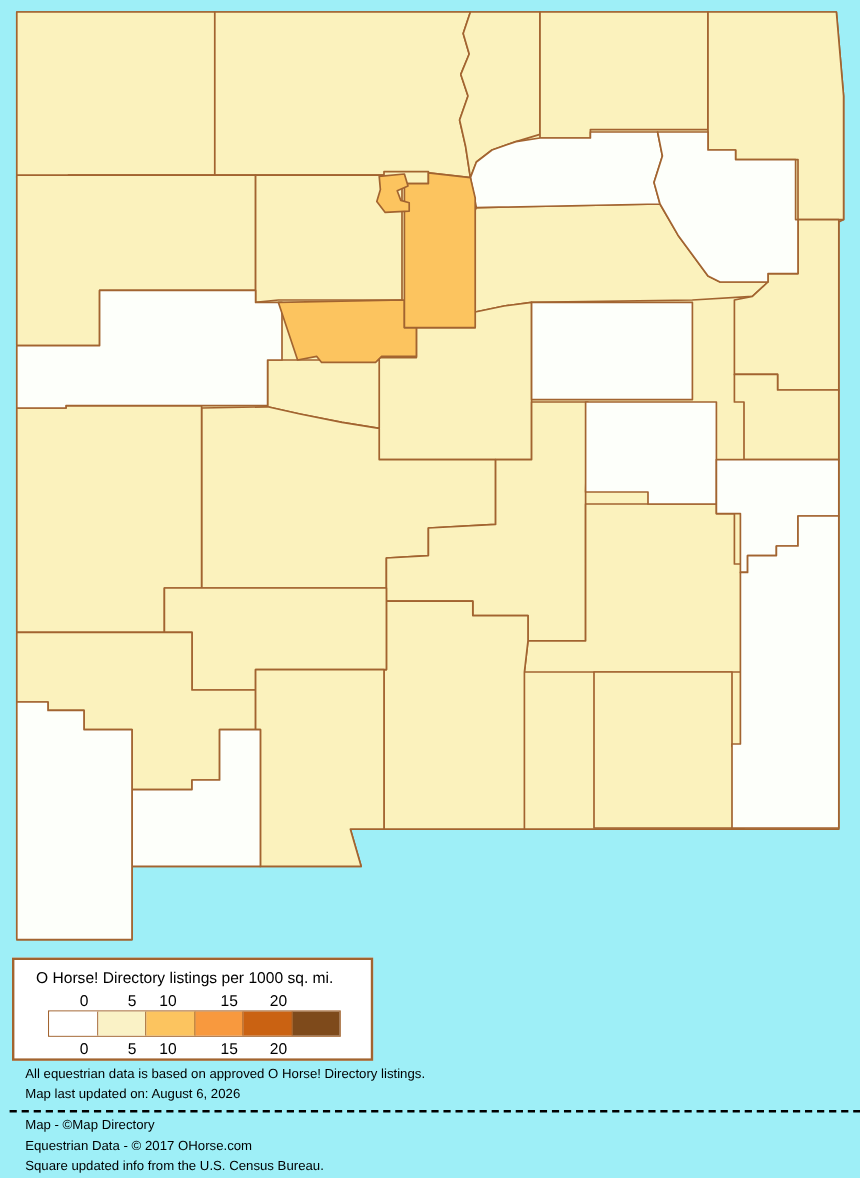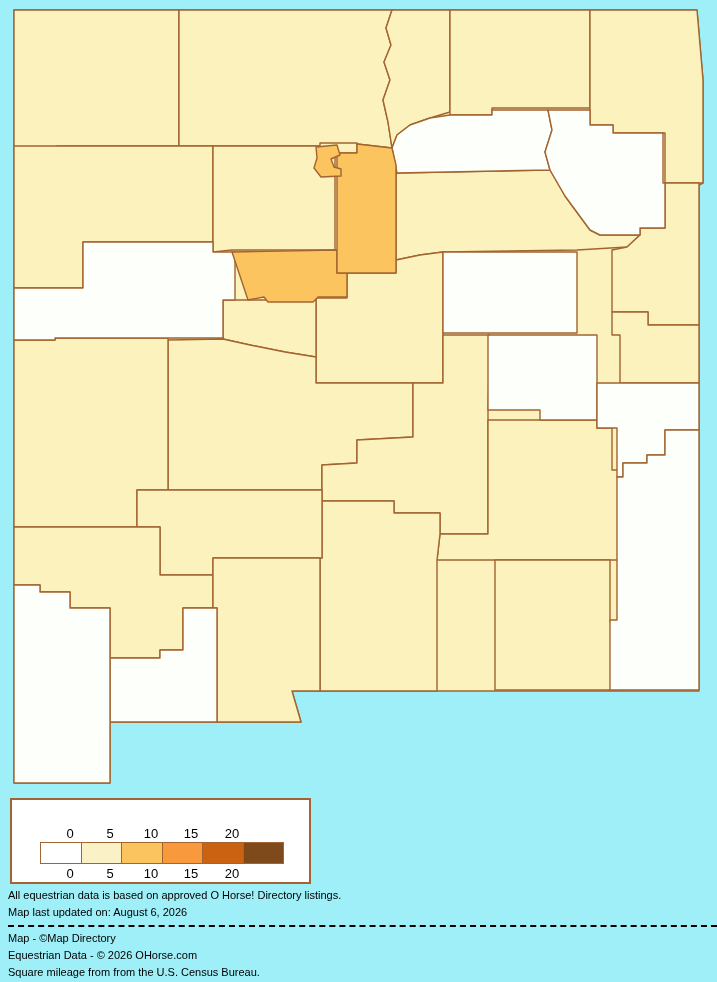--- a/index.html
+++ b/index.html
@@ -13,28 +13,28 @@
   #map-svg path{stroke:#A26430;stroke-width:1.4;stroke-linejoin:round;}
   .legend-box{
     position:absolute;left:10px;top:798px;width:301px;height:86px;
     background:#FFFFFF;border:2px solid #A26430;box-sizing:border-box;
   }
   .legend-title{position:absolute;left:18px;top:7px;font-size:13px;white-space:nowrap;}
   .tick-row{position:absolute;left:0;width:100%;height:14px;font-size:13px;}
   .tick-row.top{top:26px;}
   .tick-row.bottom{top:66px;}
   .tick{position:absolute;width:40px;text-align:center;}
-  .t0{left:38px}.t1{left:78px}.t2{left:119px}.t3{left:159px}.t4{left:200px}
+  .t0{left:38px}.t1{left:78px}.t2{left:108px}.t3{left:159px}.t4{left:200px}
   .swatch-bar{
     position:absolute;left:28px;top:42px;width:242px;height:20px;
     display:flex;border:1px solid #A26430;box-sizing:content-box;
   }
   .swatch{flex:1;border-right:1px solid #A26430;}
   .swatch:last-child{border-right:none;}
-  .foot{position:absolute;left:8px;font-size:11px;white-space:nowrap;}
+  .foot{position:absolute;left:21px;font-size:11px;white-space:nowrap;}
   .f1{top:889px}.f2{top:906px}
   .dash-sep{position:absolute;left:8px;right:0px;top:925px;border-top:2px dashed #000;height:0;}
   .c1{top:932px}.c2{top:949px}.c3{top:966px}
 </style>
 </head>
 <body style="background: rgb(158, 239, 247);">
 
 <svg id="map-svg" width="717" height="790" viewBox="0 0 717 790">
   <path fill="#FBF2BD" d="M14,10 L697,10 L703,80 L703,183 L699,185 L699,691 L292,691 L301,722 L110,722 L110,783 L14,783 Z" stroke="#A26430"></path>
 
@@ -69,20 +69,21 @@
   <path d="M623,463 L647,463 L647,455 L665,455 L665,430 L699,430 L699,690 L610,690 L610,620 L617,620 L617,477 L623,477 Z" fill="#FDFFFA" stroke="#A26430"></path>
   <path d="M110,658 L160,658 L160,650 L183,650 L183,608 L217,608 L217,722 L110,722 Z" fill="#FDFFFA" stroke="#A26430"></path>
   <path d="M14,585 L40,585 L40,592 L70,592 L70,608 L110,608 L110,783 L14,783 Z" fill="#FDFFFA" stroke="#A26430"></path>
 
   <path d="M232,252 L337,250 L337,273 L347,273 L347,297 L318,297 L313,302 L268,302 L264,297 L248,300 Z" fill="#FCC45F" stroke="#A26430"></path>
   <path d="M357,144 L392,148 L396,165 L396,273 L337,273 L337,153 L357,153 Z" fill="#FCC45F" stroke="#A26430"></path>
   <path d="M316,147 L337,145 L340,155 L331,159 L334,167 L341,169 L341,176 L321,177 L314,168 L317,158 Z" fill="#FCC45F" stroke="#A26430"></path>
 </svg>
 
 <div class="legend-box">
+  <div class="legend-title">O Horse! Directory listings per 1000 sq. mi.</div>
   <div class="tick-row top">
     <span class="tick t0">0</span>
     <span class="tick t1">5</span>
     <span class="tick t2">10</span>
     <span class="tick t3">15</span>
     <span class="tick t4">20</span>
   </div>
   <div class="swatch-bar">
     <div class="swatch" style="background: rgb(255, 255, 255);"></div>
     <div class="swatch" style="background: rgb(250, 242, 198);"></div>
@@ -97,14 +98,14 @@
     <span class="tick t2">10</span>
     <span class="tick t3">15</span>
     <span class="tick t4">20</span>
   </div>
 </div>
 
 <div class="foot f1">All equestrian data is based on approved O Horse! Directory listings.</div>
 <div class="foot f2">Map last updated on: August 6, 2026</div>
 <div class="dash-sep"></div>
 <div class="foot c1">Map - ©Map Directory</div>
-<div class="foot c2">Equestrian Data - © 2026 OHorse.com</div>
-<div class="foot c3">Square mileage from from the U.S. Census Bureau.</div>
+<div class="foot c2">Equestrian Data - © 2017 OHorse.com</div>
+<div class="foot c3">Square updated info from the U.S. Census Bureau.</div>
 
 </body></html>

